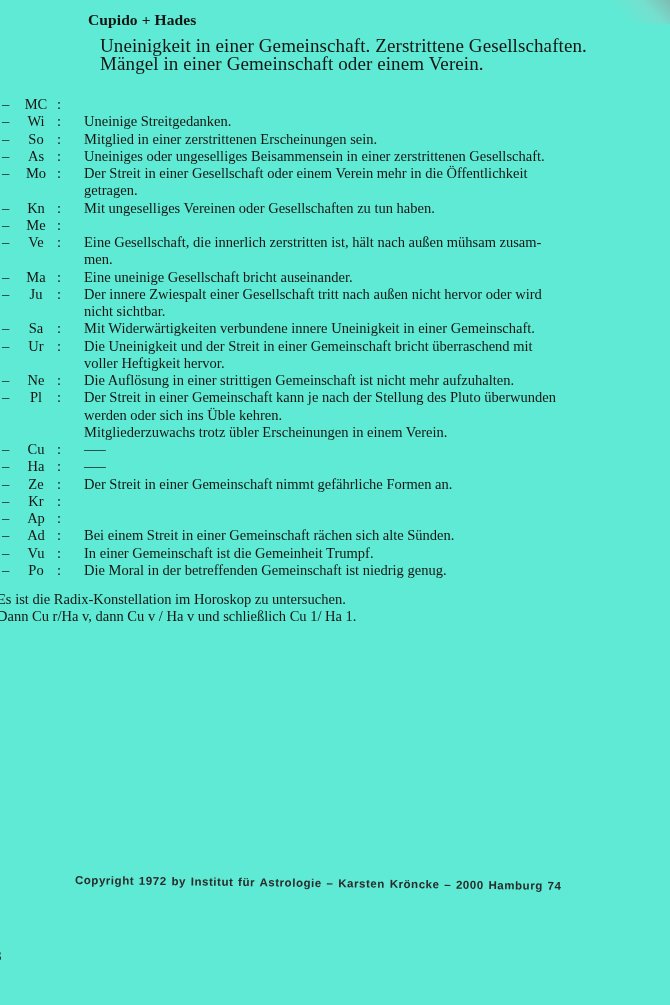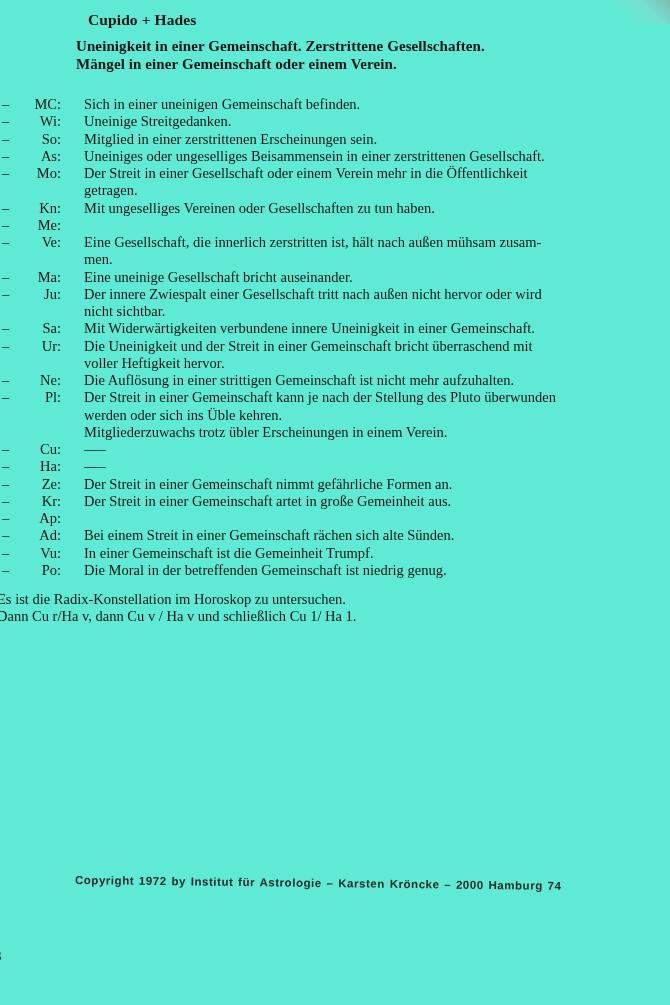--- a/index.html
+++ b/index.html
@@ -21,41 +21,41 @@
     width: 74px; height: 24px;
     background: linear-gradient(225deg, rgba(150,150,150,0.55) 0%, rgba(190,190,190,0.25) 30%, rgba(220,220,220,0.0) 65%);
     pointer-events: none;
   }
   .title {
     position: absolute; left: 88px; top: 11px;
     font-size: 15.5px; font-weight: bold;
     letter-spacing: 0.1px;
   }
   .subtitle {
-    position: absolute; left: 76px; top: 37px;
-    font-size: 15px; font-weight: bold;
+    position: absolute; left: 100px; top: 37px;
+    font-size: 19px; font-weight: normal;
     line-height: 18px;
     white-space: pre-line;
     letter-spacing: 0.1px;
   }
   .list {
     position: absolute; left: 0; top: 96px;
     width: 670px;
     padding-left: 2px;
     box-sizing: border-box;
     font-size: 14.5px;
     line-height: 17.25px;
   }
   .row {
     display: grid;
     grid-template-columns: 13px 42px 27px 1fr;
     padding-right: 4px;
   }
   .c-dash  { text-align: left; }
-  .c-abbr  { text-align: right; }
+  .c-abbr  { text-align: center; }
   .c-colon { text-align: left; }
   .c-text  { white-space: pre-line; }
   .note {
     position: absolute; left: -3px; top: 591px;
     font-size: 14.5px;
     line-height: 17.25px;
     white-space: pre-line;
   }
   .footer {
     position: absolute; left: 75px; top: 874px;
@@ -83,21 +83,20 @@
   <div class="title">Cupido + Hades</div>
 
   <div class="subtitle">Uneinigkeit in einer Gemeinschaft. Zerstrittene Gesellschaften.
 Mängel in einer Gemeinschaft oder einem Verein.</div>
 
   <div class="list">
     <div class="row">
         <span class="c-dash">–</span>
         <span class="c-abbr">MC</span>
         <span class="c-colon">:</span>
-        <span class="c-text">Sich in einer uneinigen Gemeinschaft befinden.</span>
       </div>
     <div class="row">
         <span class="c-dash">–</span>
         <span class="c-abbr">Wi</span>
         <span class="c-colon">:</span>
         <span class="c-text">Uneinige Streitgedanken.</span>
       </div>
     <div class="row">
         <span class="c-dash">–</span>
         <span class="c-abbr">So</span>
@@ -190,21 +189,20 @@
     <div class="row">
         <span class="c-dash">–</span>
         <span class="c-abbr">Ze</span>
         <span class="c-colon">:</span>
         <span class="c-text">Der Streit in einer Gemeinschaft nimmt gefährliche Formen an.</span>
       </div>
     <div class="row">
         <span class="c-dash">–</span>
         <span class="c-abbr">Kr</span>
         <span class="c-colon">:</span>
-        <span class="c-text">Der Streit in einer Gemeinschaft artet in große Gemeinheit aus.</span>
       </div>
     <div class="row">
         <span class="c-dash">–</span>
         <span class="c-abbr">Ap</span>
         <span class="c-colon">:</span>
       </div>
     <div class="row">
         <span class="c-dash">–</span>
         <span class="c-abbr">Ad</span>
         <span class="c-colon">:</span>

